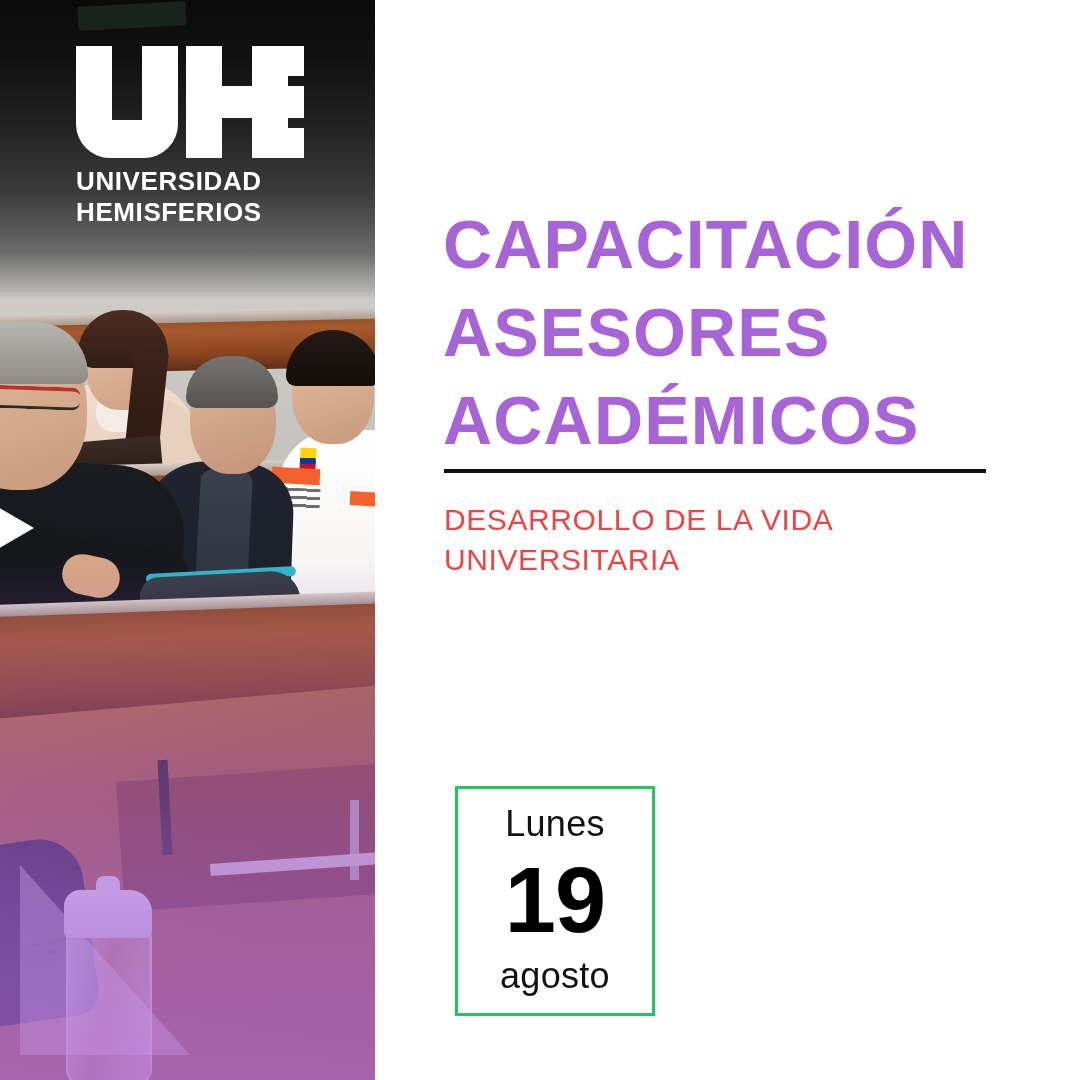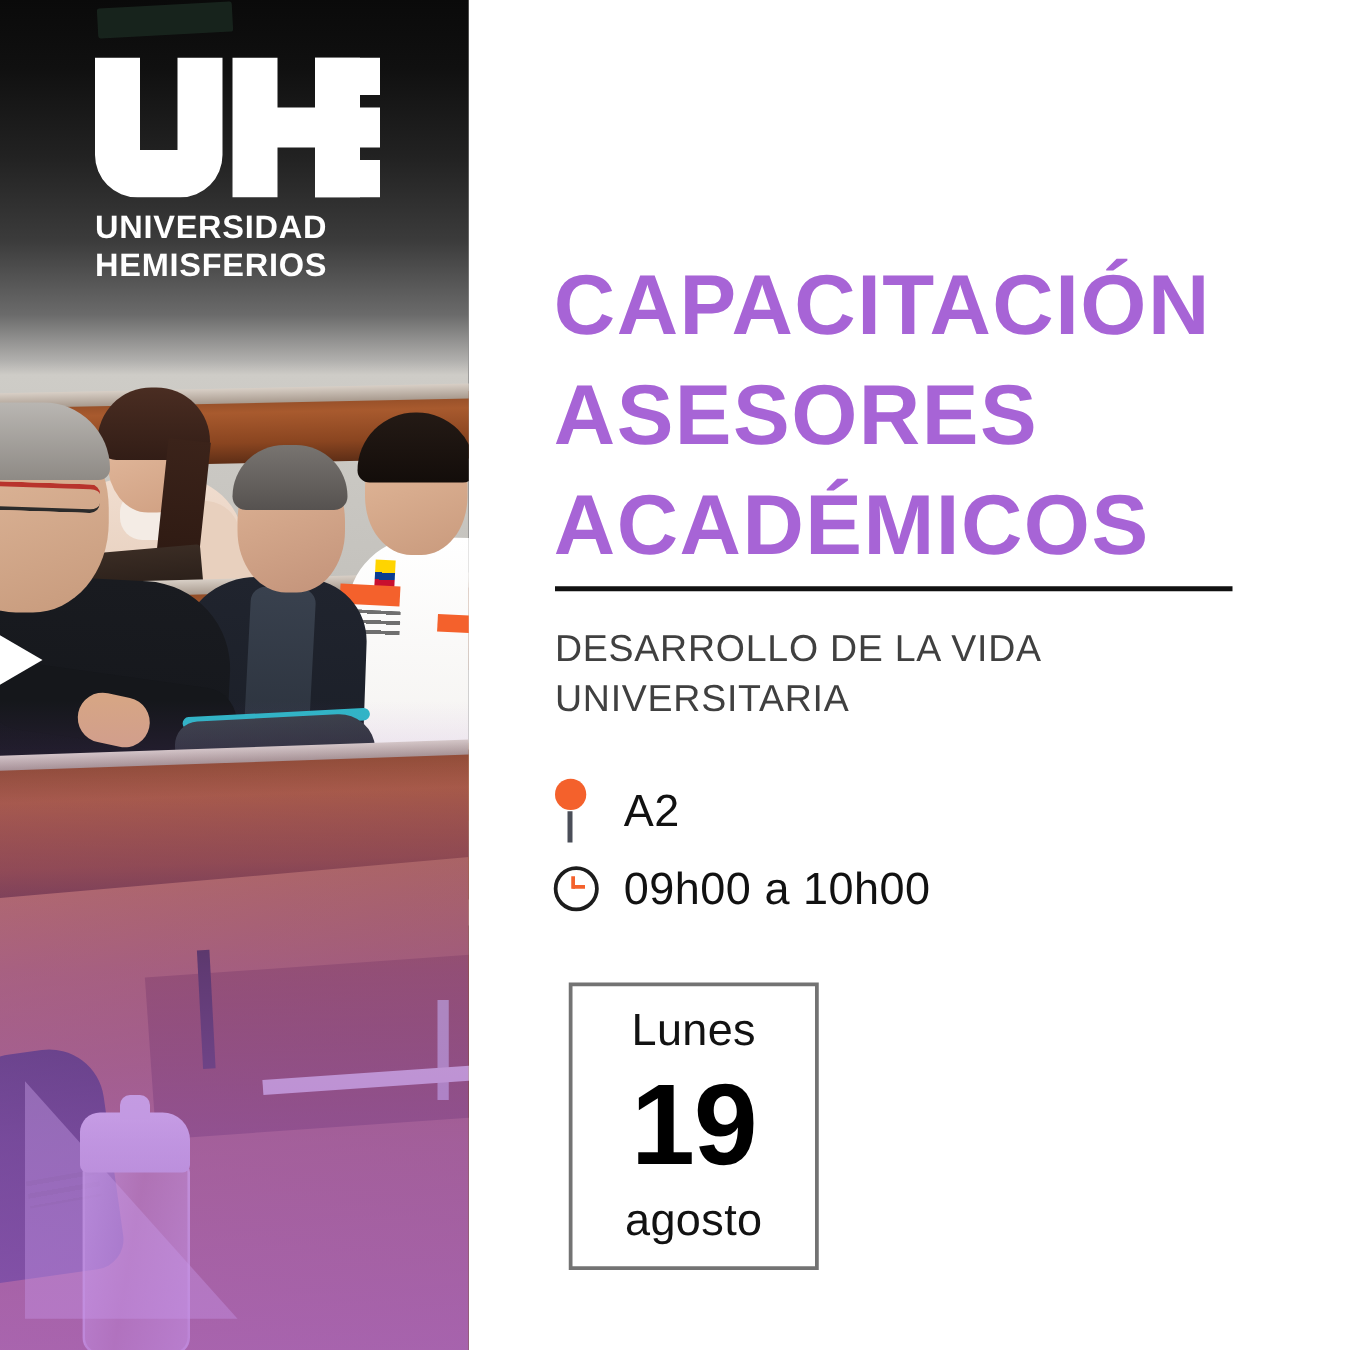--- a/index.html
+++ b/index.html
@@ -423,21 +423,21 @@
     background: #111111;
   }
 
   .subhead {
     position: absolute;
     left: 1px; top: 500px;
     font-size: 30px;
     font-weight: 400;
     line-height: 40px;
     letter-spacing: 0.6px;
-    color: #404040;
+    color: #ef4444;
     white-space: pre-line;
     font-family: "Liberation Sans", sans-serif;
   }
 
   
   .meta {
     position: absolute;
     left: 0; top: 618px;
     width: 560px;
   }
@@ -499,21 +499,21 @@
     left: 12px; top: 12px;
     width: 10px; height: 3px;
     background: #f4612c;
   }
 
   
   .date-card {
     position: absolute;
     left: 12px; top: 786px;
     width: 200px; height: 230px;
-    border: 3px solid #737373;
+    border: 3px solid #22c55e;
     background: #ffffff;
     display: flex;
     flex-direction: column;
     align-items: center;
     justify-content: space-between;
     padding: 14px 0 16px 0;
     box-sizing: border-box;
   }
   .date-weekday {
     font-size: 36px;
@@ -631,43 +631,20 @@
 
     <div class="headline">CAPACITACIÓN
 ASESORES
 ACADÉMICOS</div>
 
     <div class="rule"></div>
 
     <div class="subhead">DESARROLLO DE LA VIDA
 UNIVERSITARIA</div>
 
-    <div class="meta">
-
-      <div class="meta-row">
-        <span class="meta-icon">
-          <span class="pin">
-            <span class="pin-head"></span>
-            <span class="pin-stem"></span>
-          </span>
-        </span>
-        <span class="meta-text">A2</span>
-      </div>
-
-      <div class="meta-row">
-        <span class="meta-icon">
-          <span class="clock">
-            <span class="clock-h"></span>
-            <span class="clock-m"></span>
-          </span>
-        </span>
-        <span class="meta-text">09h00 a 10h00</span>
-      </div>
-
-    </div>
 
     <div class="date-card">
       <div class="date-weekday">Lunes</div>
       <div class="date-day">19</div>
       <div class="date-month">agosto</div>
     </div>
 
   </div>
 </div>
 

